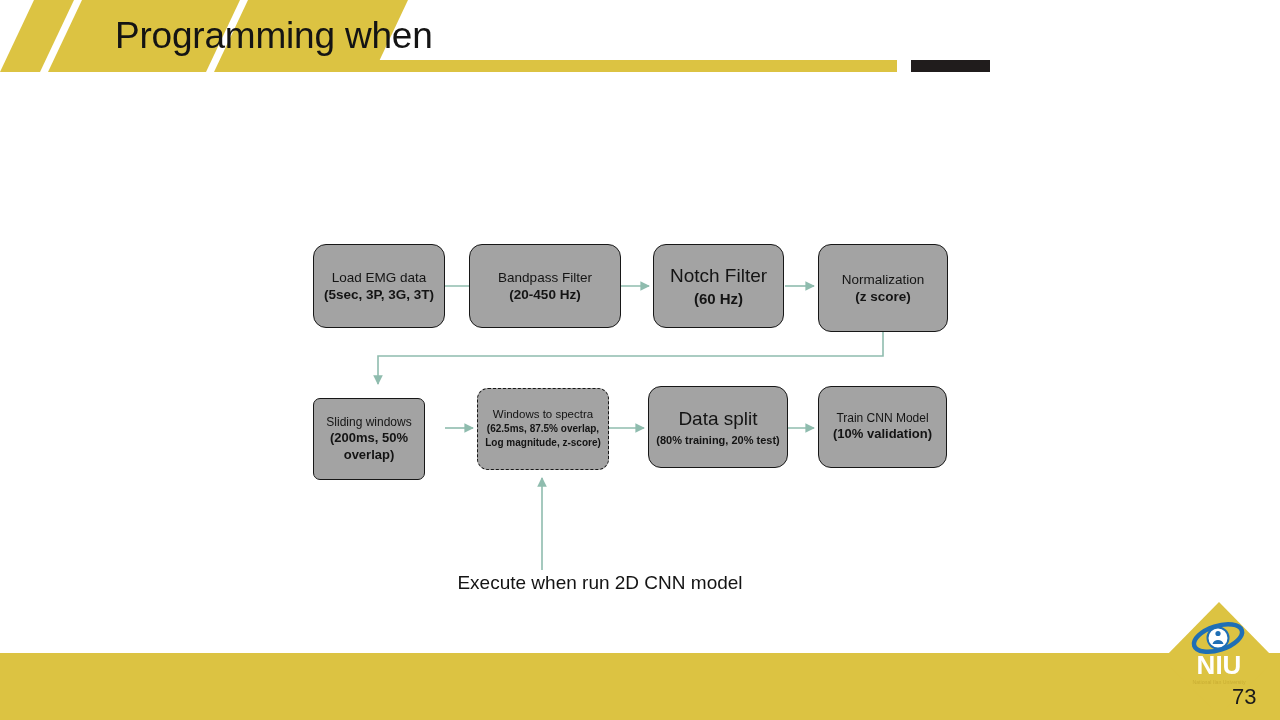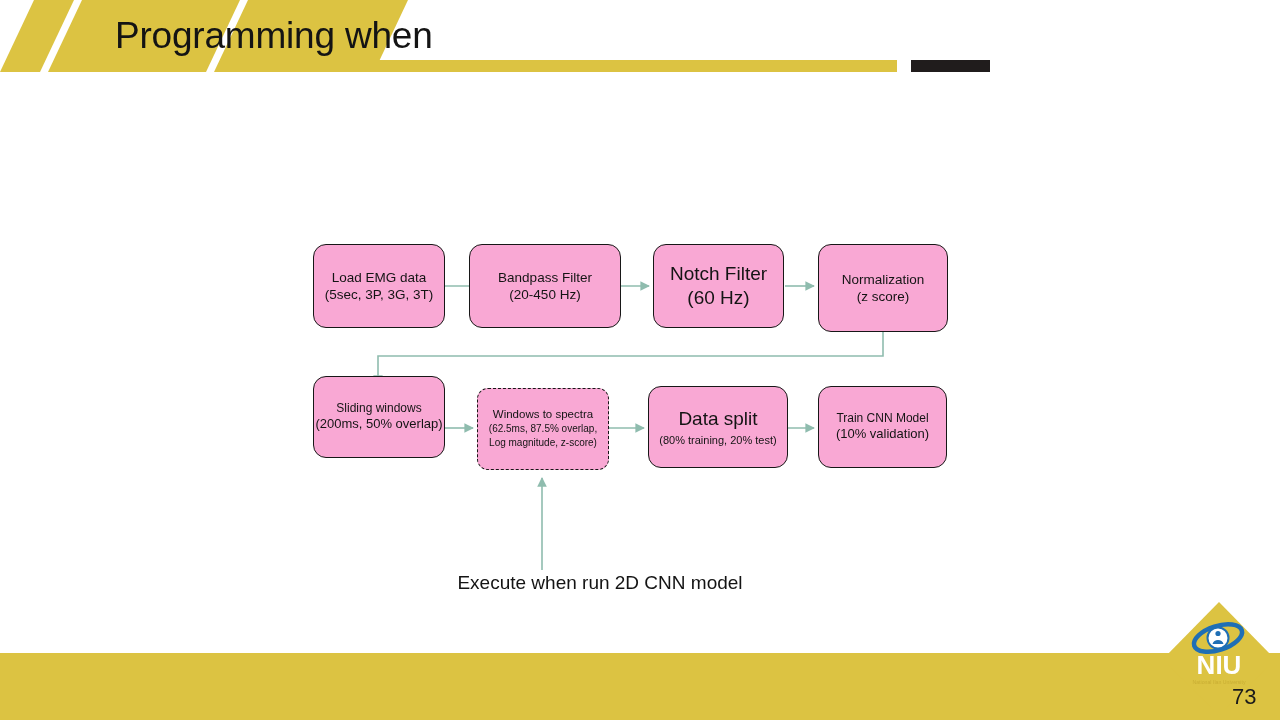--- a/index.html
+++ b/index.html
@@ -37,43 +37,43 @@
   #flow {
     position: absolute;
     left: 0; top: 0;
     width: 1280px; height: 720px;
   }
   .node {
     position: absolute;
     box-sizing: border-box;
     border: 1.4px solid #171717;
     border-radius: 13px;
-    background: #f9a8d4;
+    background: #a3a3a3;
     display: flex;
     flex-direction: column;
     align-items: center;
     justify-content: center;
     text-align: center;
     color: #141414;
     line-height: 1.28;
   }
   .node.dashed {
     border-style: dashed;
     border-width: 1.6px;
     border-radius: 11px;
   }
   .node .t-main { display: block; }
-  .node .t-sub  { display: block; }
+  .node .t-sub  { display: block; font-weight: bold; }
 
   
   .sz-md .t-main { font-size: 13.5px; }
   .sz-md .t-sub  { font-size: 13.5px; }
 
   .sz-lg .t-main { font-size: 19px; }
-  .sz-lg .t-sub  { font-size: 19px; }
+  .sz-lg .t-sub  { font-size: 15px; }
 
   .sz-split .t-main { font-size: 19px; }
   .sz-split .t-sub  { font-size: 11px; margin-top: 1px; }
 
   .sz-sm .t-main { font-size: 12px; }
   .sz-sm .t-sub  { font-size: 13px; }
 
   .sz-xs .t-main { font-size: 11.5px; }
   .sz-xs .t-sub  { font-size: 10px; line-height: 1.45; }
 
@@ -164,21 +164,21 @@
 <div class="node sz-lg" style="left:653px; top:244px; width:131px; height:84px;">
   <span class="t-main">Notch Filter</span>
   <span class="t-sub">(60 Hz)</span>
 </div>
 
 <div class="node sz-md" style="left:818px; top:244px; width:130px; height:88px;">
   <span class="t-main">Normalization</span>
   <span class="t-sub">(z score)</span>
 </div>
 
-<div class="node sz-sm" style="left:313px; top:376px; width:132px; height:82px;">
+<div class="node sz-sm" style="left:313px; top:398px; width:112px; height:82px;border-radius:7px;">
   <span class="t-main">Sliding windows</span>
   <span class="t-sub">(200ms, 50% overlap)</span>
 </div>
 
 <div class="node sz-xs dashed" style="left:477px; top:388px; width:132px; height:82px;">
   <span class="t-main">Windows to spectra</span>
   <span class="t-sub">(62.5ms, 87.5% overlap,</span>
   <span class="t-sub">Log magnitude, z-score)</span>
 </div>
 

